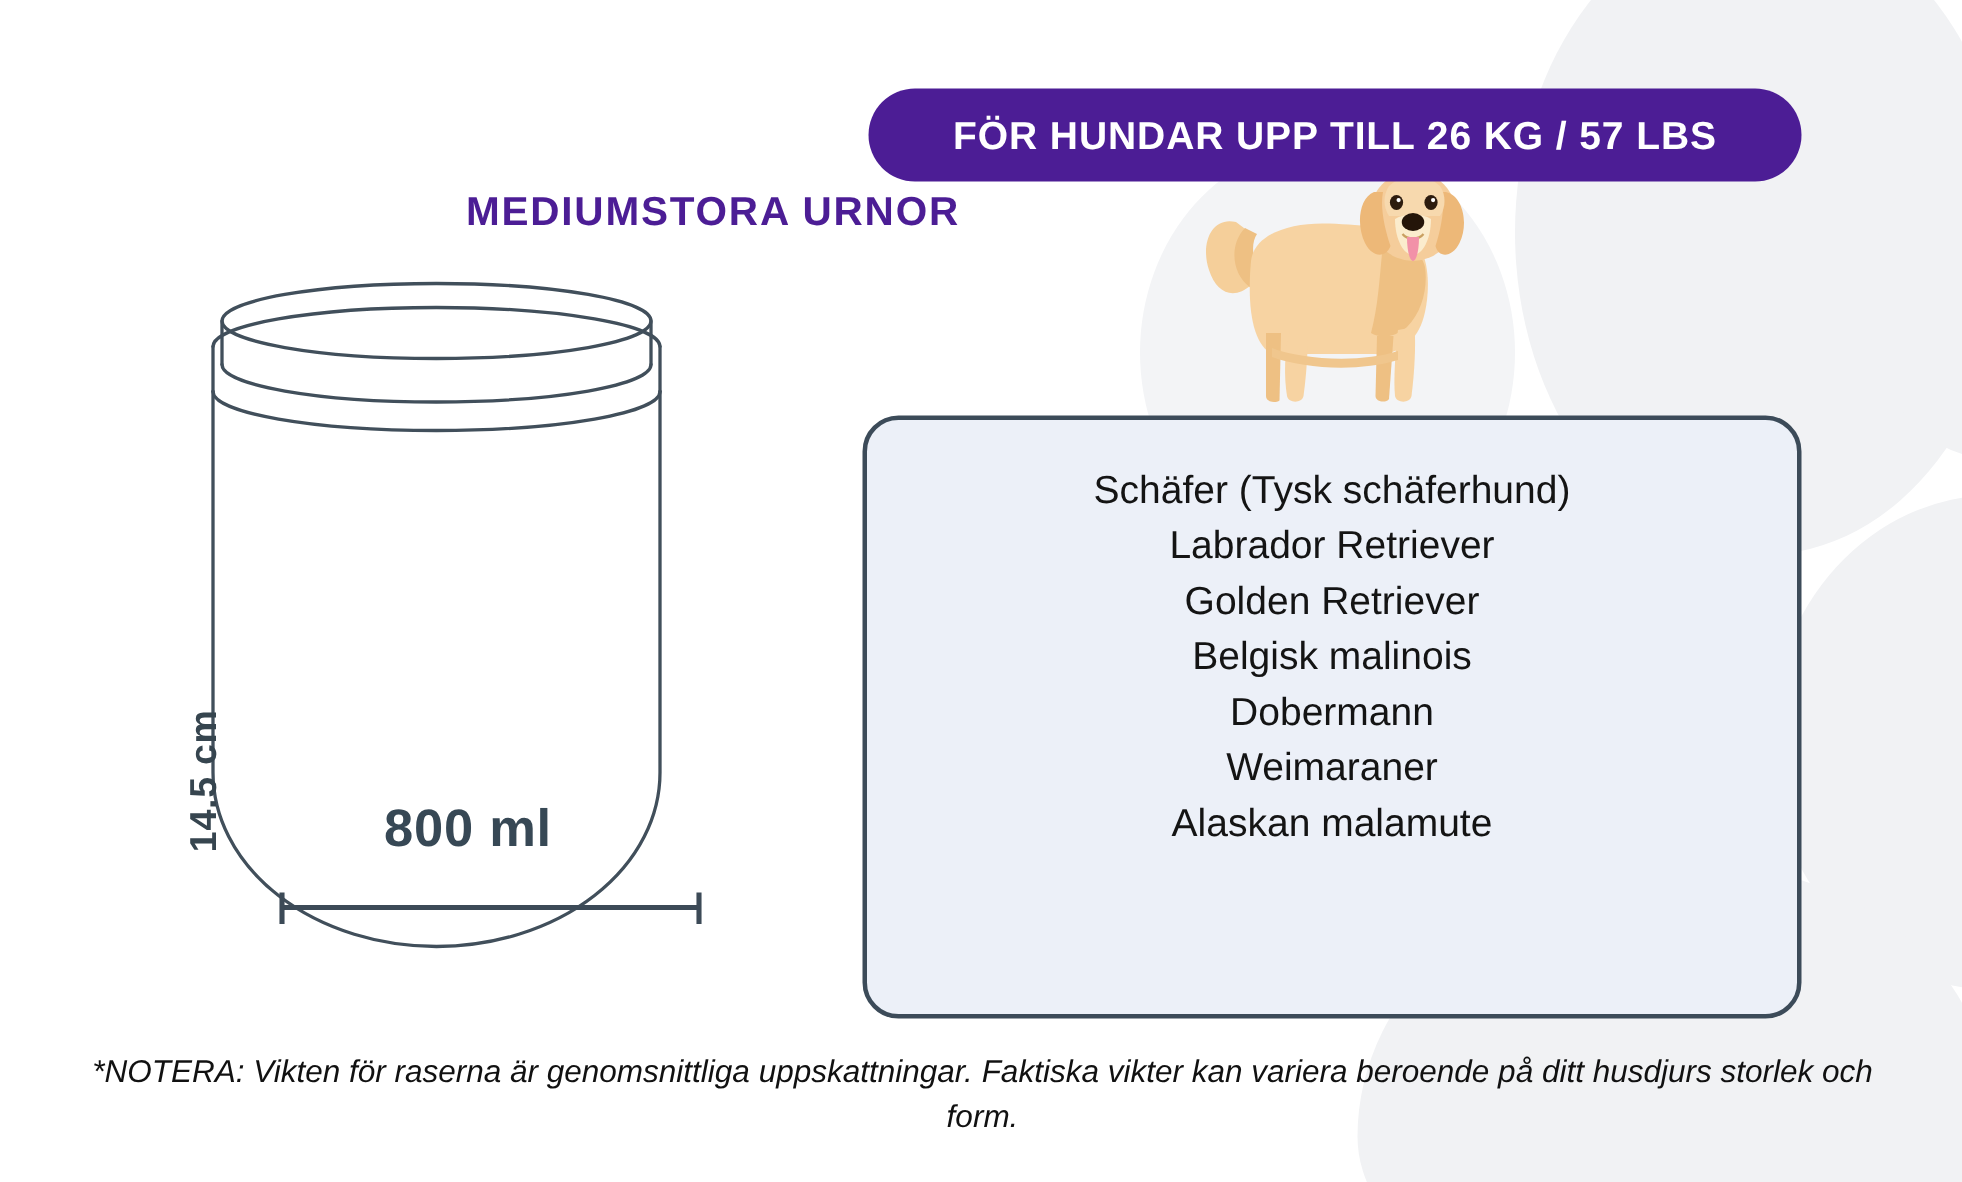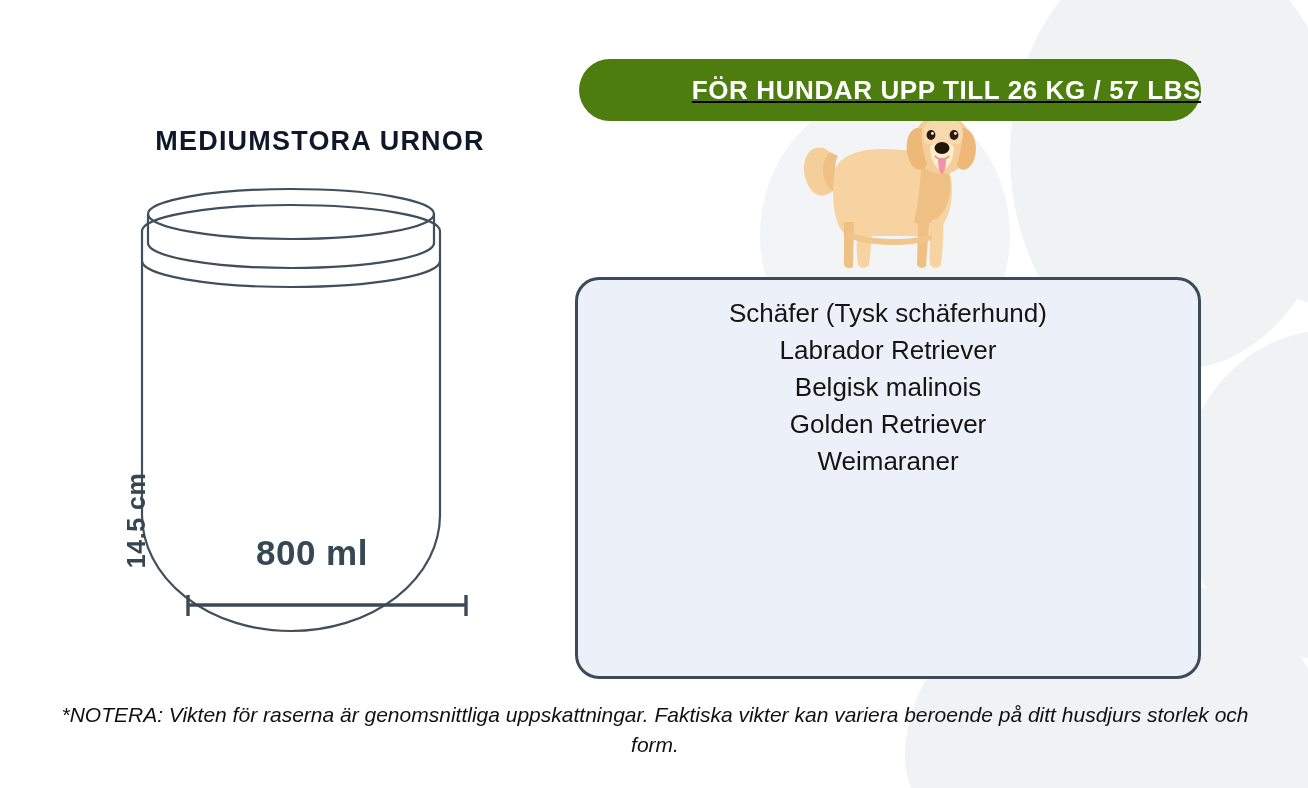--- a/index.html
+++ b/index.html
@@ -17,63 +17,62 @@
   .blob{position:absolute;background:#f1f2f4;border-radius:50%;}
   .blob-a{width:330px;height:430px;left:1010px;top:-60px;}
   .blob-b{width:300px;height:330px;left:1180px;top:330px;}
   .blob-c{width:420px;height:300px;left:905px;top:575px;border-radius:60% 55% 50% 50%/70% 60% 45% 45%;}
   .blob-d{width:250px;height:280px;left:760px;top:95px;background:#f3f4f6;}
   .blob-e{width:160px;height:210px;left:1245px;top:95px;}
 
   
   .left-title{
     position:absolute;left:0;top:126px;width:640px;
-    text-align:center;
+    text-align:right;
     font-size:27px;font-weight:bold;letter-spacing:1.2px;
-    color:#0f172a;z-index:4;
+    color:#4c1d95;z-index:4;
   }
   .urn-wrap{position:absolute;left:96px;top:185px;width:420px;height:480px;z-index:4;}
   .urn-svg{position:absolute;left:0;top:0;}
 
   .vol-text{
     position:absolute;left:160px;top:348px;width:340px;
     text-align:left;z-index:5;
     color:#374855;font-size:35px;font-weight:bold;line-height:1.15;
     letter-spacing:.5px;
   }
   .height-label{
     position:absolute;left:-7px;top:321px;
     transform:rotate(-90deg);transform-origin:center center;
     font-size:25px;font-weight:bold;color:#36454f;letter-spacing:.5px;
     white-space:nowrap;z-index:5;
   }
 
   
   .banner{
     position:absolute;left:579px;top:59px;width:622px;height:62px;
-    background:#4d7c0f;border-radius:31px;
-    display:flex;align-items:center;justify-content:flex-end;
+    background:#4c1d95;border-radius:31px;
+    display:flex;align-items:center;justify-content:center;
     z-index:6;
-    text-decoration:underline;
   }
   .banner-text{
     color:#ffffff;font-size:26px;font-weight:bold;letter-spacing:.6px;
     white-space:nowrap;
   }
 
   .dog-wrap{position:absolute;left:790px;top:104px;width:210px;height:170px;z-index:5;}
 
   .breed-card{
     position:absolute;left:575px;top:277px;width:626px;height:402px;
     background:#ecf0f8;
     border:3px solid #3c4b59;border-radius:24px;
     box-sizing:border-box;z-index:5;
     display:flex;flex-direction:column;align-items:center;
     justify-content:flex-start;
-    padding-top:15px;
+    padding-top:28px;
   }
   .breed-item{
     font-size:26px;color:#141414;line-height:37px;
     text-align:center;white-space:nowrap;
   }
 
   .footer-note{
     position:absolute;left:60px;top:700px;width:1190px;
     text-align:center;z-index:6;
     font-size:21px;font-style:italic;color:#111111;line-height:30px;
@@ -186,22 +185,24 @@
 
       <path d="M145 52 C148 56 156 56 159 52" stroke="#c9a061" stroke-width="1.4" fill="none"></path>
 
       <path d="M148 54 C148 64 150 70 152 70 C154 70 156 64 156 54 Z" fill="#f291a8"></path>
     </svg>
   </div>
 
   <div class="breed-card">
     <div class="breed-item">Schäfer (Tysk schäferhund)</div>
     <div class="breed-item">Labrador Retriever</div>
+    <div class="breed-item">Golden Retriever</div>
     <div class="breed-item">Belgisk malinois</div>
-    <div class="breed-item">Golden Retriever</div>
+    <div class="breed-item">Dobermann</div>
     <div class="breed-item">Weimaraner</div>
+    <div class="breed-item">Alaskan malamute</div>
   </div>
 
   <div class="footer-note">
     <b>*NOTERA:</b><span> Vikten för raserna är genomsnittliga uppskattningar. </span><b>Faktiska vikter kan variera beroende på ditt husdjurs storlek och form.</b>
   </div>
 
 </div>
 
 </body></html>

